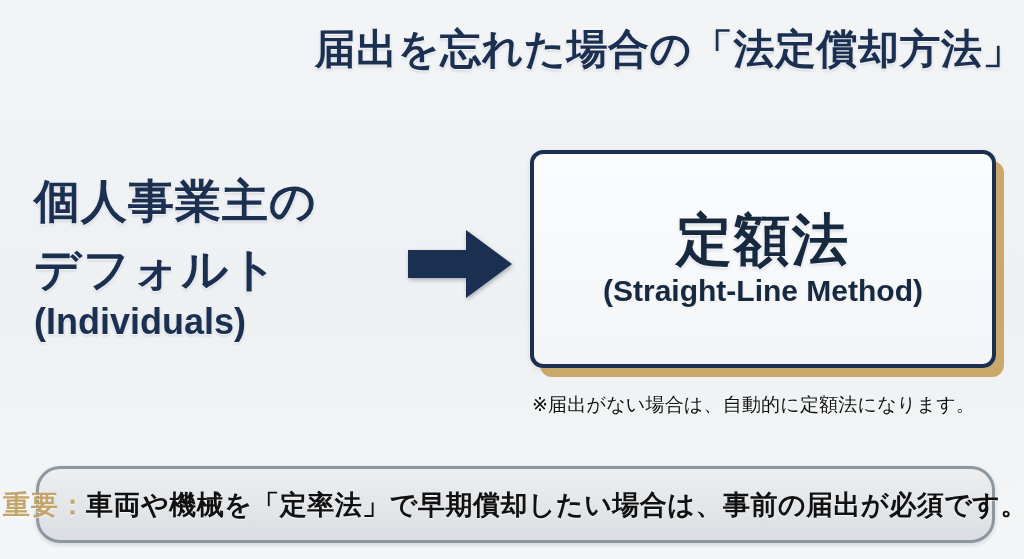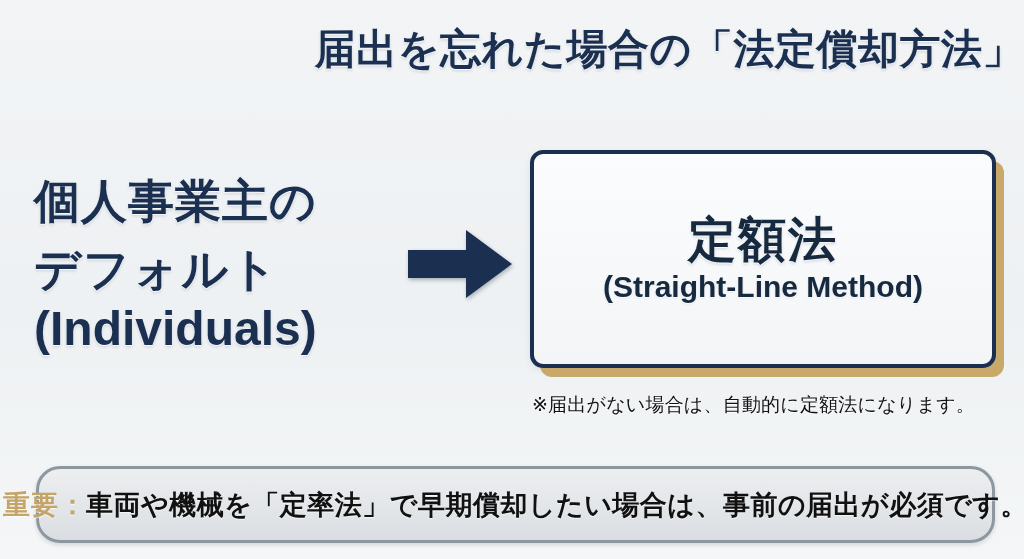--- a/index.html
+++ b/index.html
@@ -57,21 +57,21 @@
   .left-line2 {
     font-size: 46px;
     font-weight: bold;
     line-height: 1.12;
     letter-spacing: 2px;
     margin-top: 16px;
     text-shadow: 0 1px 1px rgba(255,255,255,0.9), 0 2px 3px rgba(40,60,90,0.18);
     white-space: nowrap;
   }
   .left-line3 {
-    font-size: 48px;
+    font-size: 36px;
     font-weight: bold;
     line-height: 1.15;
     margin-top: 6px;
     letter-spacing: 0px;
     text-shadow: 0 1px 1px rgba(255,255,255,0.9), 0 2px 3px rgba(40,60,90,0.18);
     white-space: nowrap;
   }
 
   
   .arrow {
@@ -95,21 +95,21 @@
     border: 4px solid #1b3050;
     border-radius: 13px;
     background: linear-gradient(180deg, #fbfcfd 0%, #f3f5f7 100%);
     box-shadow: 9px 10px 0 -1px #c9a96a, 0 2px 6px rgba(40,60,90,0.10);
     display: flex;
     flex-direction: column;
     align-items: center;
     justify-content: center;
   }
   .result-jp {
-    font-size: 48px;
+    font-size: 56px;
     font-weight: bold;
     color: #16293f;
     letter-spacing: 2px;
     line-height: 1.05;
     text-shadow: 0 1px 1px rgba(255,255,255,0.9), 0 2px 3px rgba(40,60,90,0.18);
     white-space: nowrap;
   }
   .result-en {
     font-size: 30px;
     font-weight: bold;

